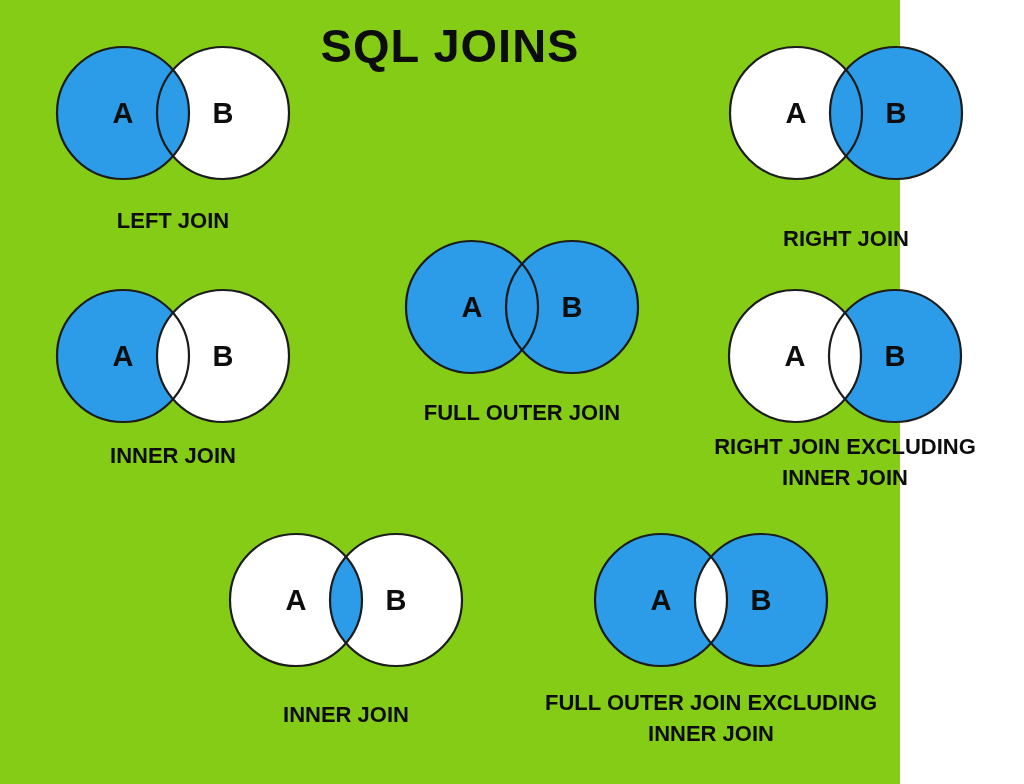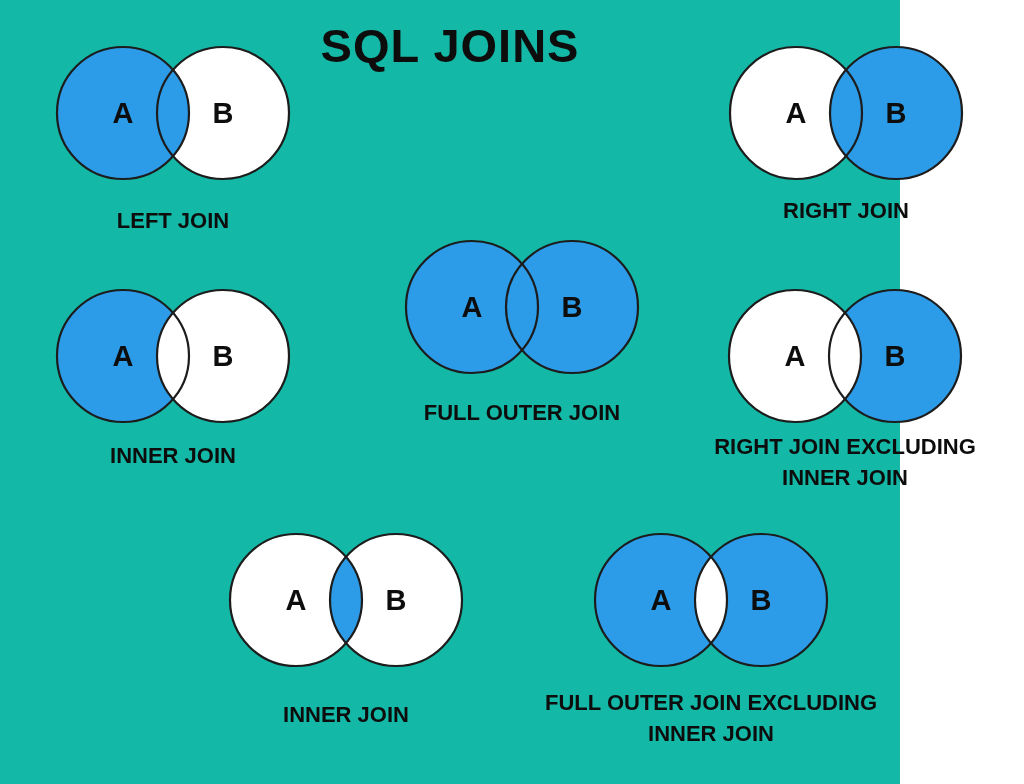--- a/index.html
+++ b/index.html
@@ -3,21 +3,21 @@
 <meta charset="utf-8">
 <style>
   html, body { margin: 0; padding: 0; }
   body {
     width: 1024px; height: 784px;
     background: #ffffff;
     font-family: "Liberation Sans", "DejaVu Sans", sans-serif;
     color: #000000;
     overflow: hidden;
   }
-  #canvas { position: relative; width: 900px; height: 784px; background: #14b8a6; }
+  #canvas { position: relative; width: 900px; height: 784px; background: #84cc16; }
 
   .page-title {
     position: absolute; left: 0; right: 0; top: 18px;
     text-align: center;
     font-size: 47px; font-weight: bold; letter-spacing: 1px;
     color: #0d0d0d;
   }
 
   .venn-block {
     position: absolute;
@@ -29,21 +29,21 @@
     font-size: 22px; font-weight: bold; line-height: 31px;
     text-align: center; white-space: nowrap; color: #0d0d0d;
   }
   .circle-letter {
     font-size: 29px; font-weight: bold;
     fill: #0d0d0d;
   }
 
   
   #b0 { left: 38px;  top: 43px; }   #b0 .venn-label-wrap { margin-top: 22px; }
-  #b1 { left: 711px; top: 43px; }   #b1 .venn-label-wrap { margin-top: 12px; }
+  #b1 { left: 711px; top: 43px; }   #b1 .venn-label-wrap { margin-top: 40px; }
   #b2 { left: 38px;  top: 286px; }  #b2 .venn-label-wrap { margin-top: 14px; }
   #b3 { left: 387px; top: 237px; }  #b3 .venn-label-wrap { margin-top: 20px; }
   #b4 { left: 710px; top: 286px; }  #b4 .venn-label-wrap { margin-top: 5px; }
   #b5 { left: 211px; top: 530px; }  #b5 .venn-label-wrap { margin-top: 29px; }
   #b6 { left: 576px; top: 530px; }  #b6 .venn-label-wrap { margin-top: 17px; }
 </style>
 </head>
 <body>
 
 <div id="canvas">

